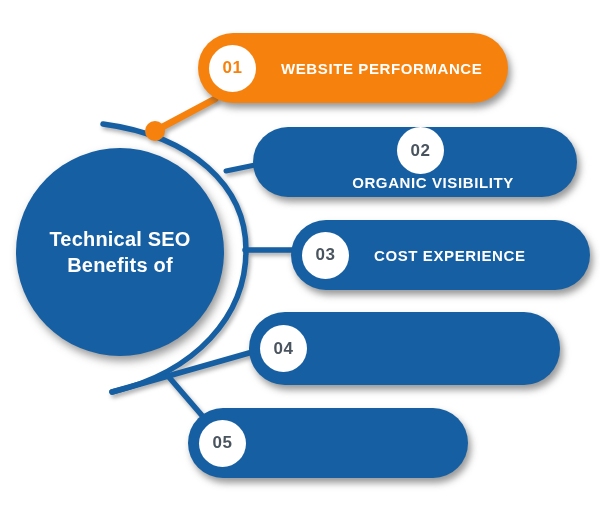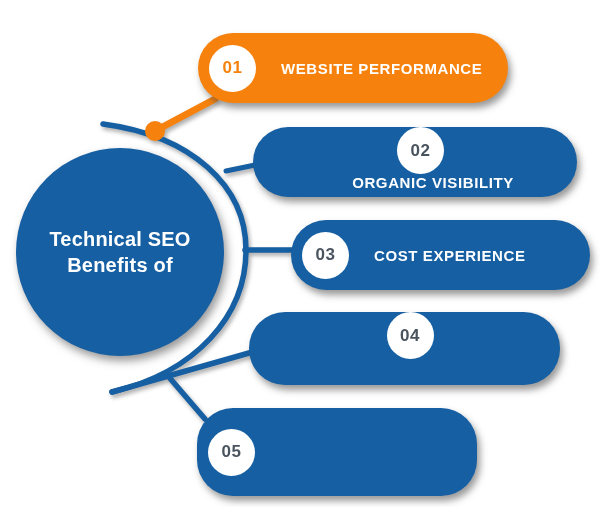--- a/index.html
+++ b/index.html
@@ -83,22 +83,22 @@
     color: #ffffff;
     font-size: 15px;
     font-weight: bold;
     letter-spacing: 0.6px;
     white-space: nowrap;
   }
 
   .pill-1 { left: 198px; top:  33px; width: 310px; height: 70px; }
   .pill-2 { left: 253px; top: 127px; width: 324px; height: 70px; flex-direction: column; }
   .pill-3 { left: 291px; top: 220px; width: 299px; height: 70px; }
-  .pill-4 { left: 249px; top: 312px; width: 311px; height: 73px; flex-direction: column; }
-  .pill-5 { left: 197px; top: 408px; width: 280px; height: 88px; }
+  .pill-4 { left: 249px; top: 312px; width: 311px; height: 73px; }
+  .pill-5 { left: 188px; top: 408px; width: 280px; height: 70px; }
 </style>
 </head>
 <body>
 
 <div class="canvas">
 
   <svg class="connectors" viewBox="0 0 600 507" xmlns="http://www.w3.org/2000/svg">
     <path class="stroke-blue" stroke-width="5.5" d="M 103 124 C 192 136, 246 186, 246 250 C 246 316, 196 372, 112 392"></path>
     <path class="stroke-blue" stroke-width="5" d="M 226 171 L 260 164"></path>
     <path class="stroke-blue" stroke-width="5.5" d="M 245 250 L 296 250"></path>

